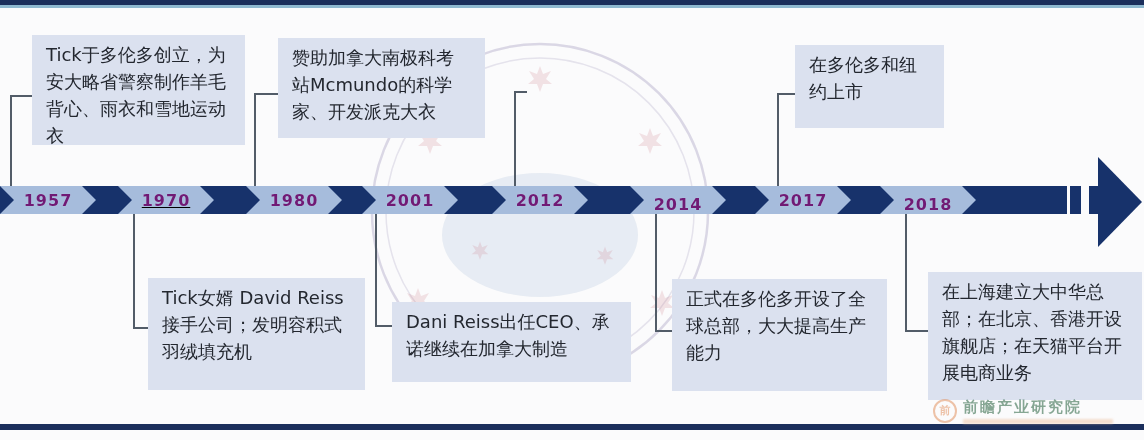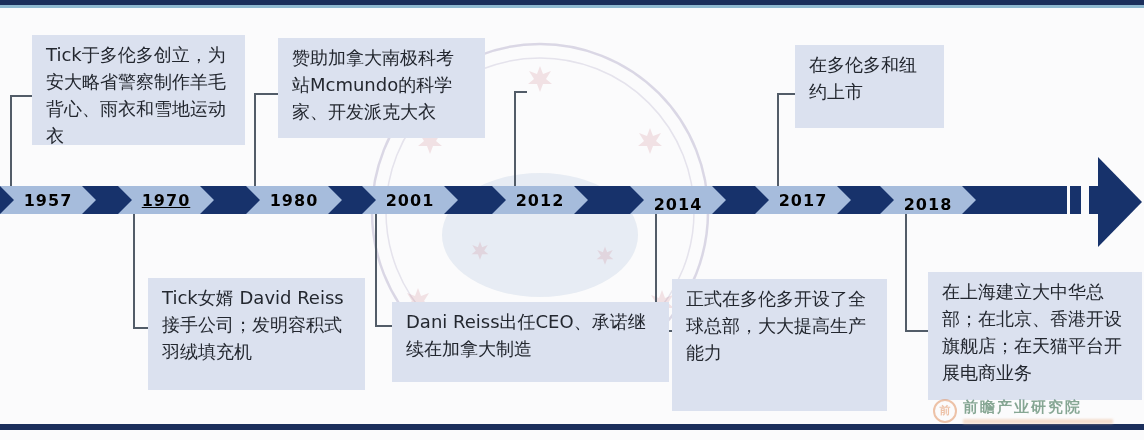--- a/index.html
+++ b/index.html
@@ -24,38 +24,38 @@
   }
 
   
   .chev {
     position:absolute; top:186px; height:28px; width:96px;
     background:var(--chevron,#a6bcdc);
     clip-path:polygon(0 0, calc(100% - 14px) 0, 100% 50%, calc(100% - 14px) 100%, 0 100%, 14px 50%);
     display:flex; align-items:center; justify-content:center;
   }
   .chev .year {
-    color:#000000; font-size:16px; font-weight:bold; letter-spacing:1px;
+    color:#701a75; font-size:16px; font-weight:bold; letter-spacing:1px;
     text-shadow:0 0 1px rgba(255,255,255,.4);
   }
   .c0{left:0;} .c1{left:118px;text-decoration:underline;} .c2{left:246px;} .c3{left:362px;}
   .c4{left:492px;} .c5{left:630px;align-items:flex-end;} .c6{left:755px;} .c7{left:880px;align-items:flex-end;}
 
   
   .ebox {
     position:absolute; background:var(--box,#dbe1ef);
     color:#23272f; font-size:18px; line-height:1.5;
     padding:6px 14px; box-sizing:border-box;
   }
   .b0{left:32px;  top:35px;  width:213px; height:110px;}
   .b1{left:148px; top:278px; width:217px; height:112px;}
   .b2{left:278px; top:38px;  width:207px; height:100px;}
-  .b3{left:392px; top:302px; width:277px; height:80px;}
+  .b3{left:392px; top:302px; width:239px; height:80px;}
   .b4{left:527px; top:42px;  width:217px; height:100px;}
-  .b5{left:672px; top:279px; width:215px; height:132px;}
+  .b5{left:672px; top:279px; width:215px; height:112px;}
   .b6{left:795px; top:45px;  width:149px; height:83px;}
   .b7{left:928px; top:272px; width:214px; height:128px;}
 
   
   .conn { position:absolute; background:#525c68; }
   .conn.v { width:2px; } .conn.h { height:2px; }
   .v0{left:10px;  top:95px;  height:91px;}  .h0{left:10px;  top:95px;  width:22px;}
   .v1{left:133px; top:214px; height:113px;} .h1{left:133px; top:327px; width:15px;}
   .v2{left:254px; top:93px;  height:93px;}  .h2{left:254px; top:93px;  width:24px;}
   .v3{left:375px; top:214px; height:111px;} .h3{left:375px; top:325px; width:17px;}

